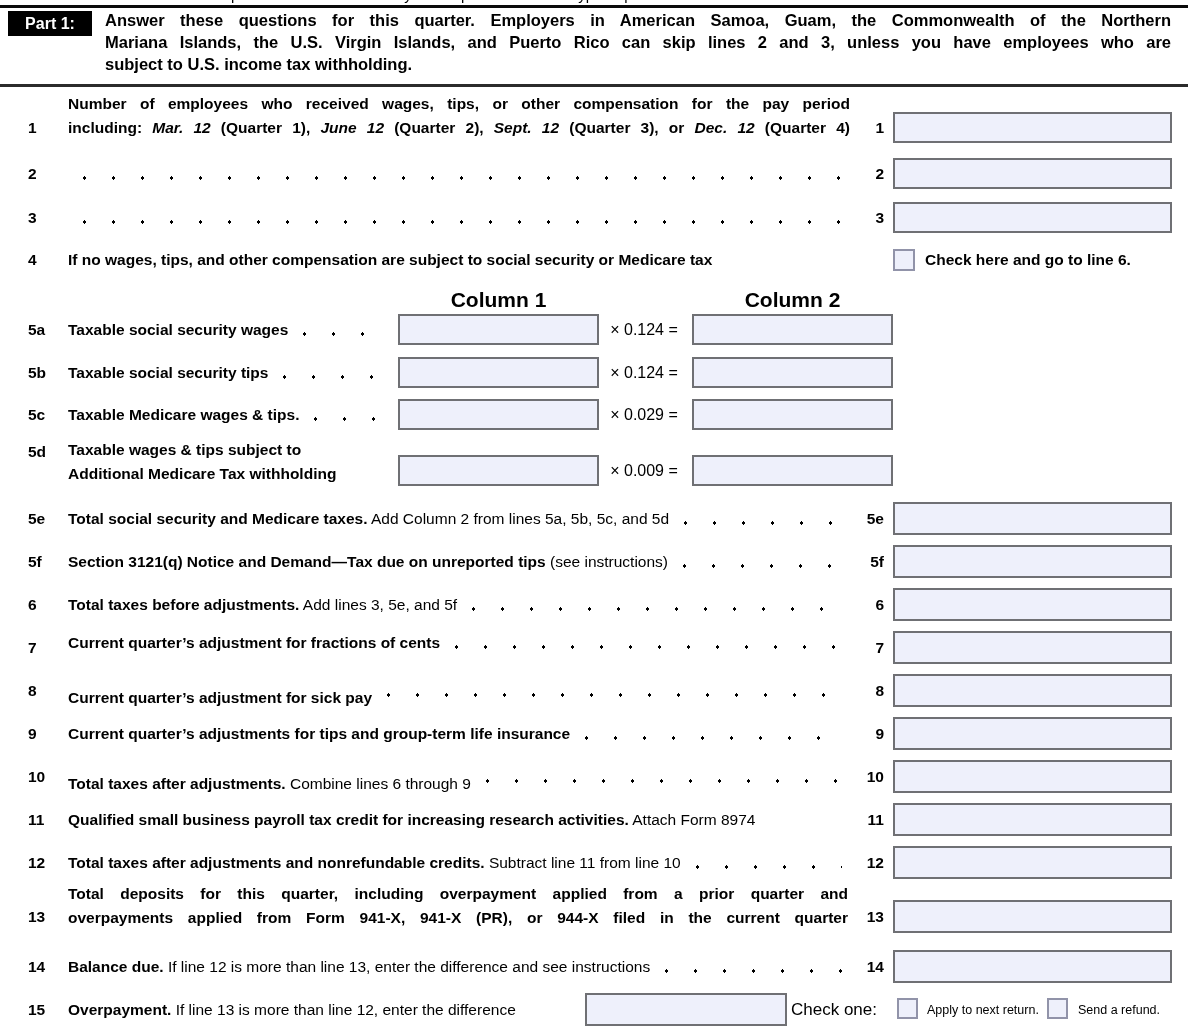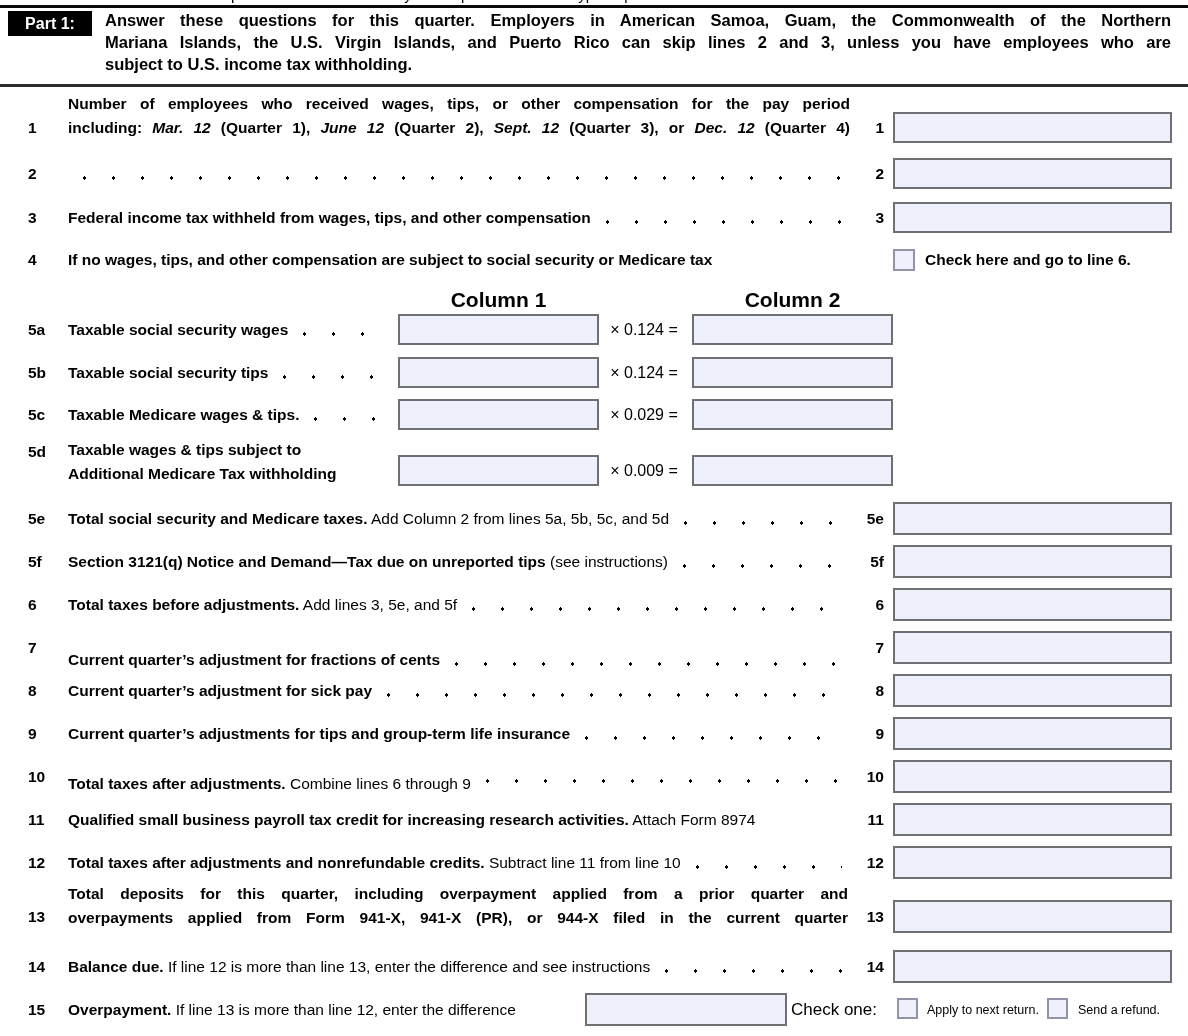--- a/index.html
+++ b/index.html
@@ -66,21 +66,20 @@
 
 <div class="abs lnum" style="top:158px;height:31px;">2</div>
 <div class="abs ltext" style="top:158px;height:31px;width:780px;">
   <span class="leader"></span>
 </div>
 <div class="abs rnum" style="top:158px;height:31px;">2</div>
 <div class="abs amtbox" style="left:893px;top:158px;width:279px;height:31px;"></div>
 
 <div class="abs lnum" style="top:202px;height:31px;">3</div>
 <div class="abs ltext" style="top:202px;height:31px;width:780px;">
-  <span class="b">Federal income tax withheld from wages, tips, and other compensation</span>
   <span class="leader"></span>
 </div>
 <div class="abs rnum" style="top:202px;height:31px;">3</div>
 <div class="abs amtbox" style="left:893px;top:202px;width:279px;height:31px;"></div>
 
 <div class="abs lnum" style="top:246px;height:28px;">4</div>
 <div class="abs ltext" style="top:246px;height:28px;width:800px;">
   <span class="b">If no wages, tips, and other compensation are subject to social security or Medicare tax</span>
 </div>
 <div class="abs cbx" style="left:893px;top:249px;width:22px;height:22px;"></div>
@@ -148,29 +147,29 @@
 <div class="abs lnum" style="top:588px;height:33px;">6</div>
 <div class="abs ltext" style="top:588px;height:33px;width:780px;">
   <span class="b">Total taxes before adjustments.</span>
   <span> Add lines 3, 5e, and 5f</span>
   <span class="leader"></span>
 </div>
 <div class="abs rnum" style="top:588px;height:33px;">6</div>
 <div class="abs amtbox" style="left:893px;top:588px;width:279px;height:33px;"></div>
 
 <div class="abs lnum" style="top:631px;height:33px;">7</div>
-<div class="abs ltext" style="top:643px;height:33px;width:780px;">
+<div class="abs ltext" style="top:626px;height:33px;width:780px;">
   <span class="b">Current quarter’s adjustment for fractions of cents</span>
   <span class="leader"></span>
 </div>
 <div class="abs rnum" style="top:631px;height:33px;">7</div>
 <div class="abs amtbox" style="left:893px;top:631px;width:279px;height:33px;"></div>
 
 <div class="abs lnum" style="top:674px;height:33px;">8</div>
-<div class="abs ltext" style="top:674px;height:33px;width:780px;">
+<div class="abs ltext" style="top:674px;height:33px;width:780px;align-items:flex-end;">
   <span class="b">Current quarter’s adjustment for sick pay</span>
   <span class="leader"></span>
 </div>
 <div class="abs rnum" style="top:674px;height:33px;">8</div>
 <div class="abs amtbox" style="left:893px;top:674px;width:279px;height:33px;"></div>
 
 <div class="abs lnum" style="top:717px;height:33px;">9</div>
 <div class="abs ltext" style="top:717px;height:33px;width:780px;">
   <span class="b">Current quarter’s adjustments for tips and group-term life insurance</span>
   <span class="leader"></span>

